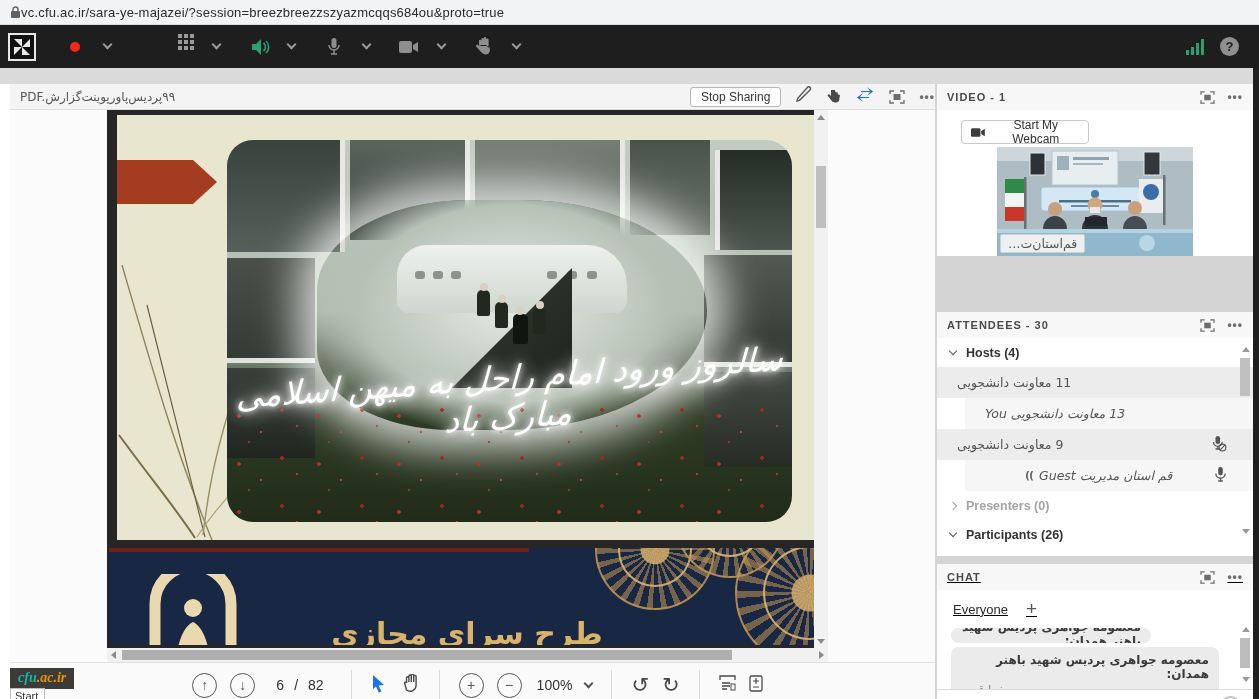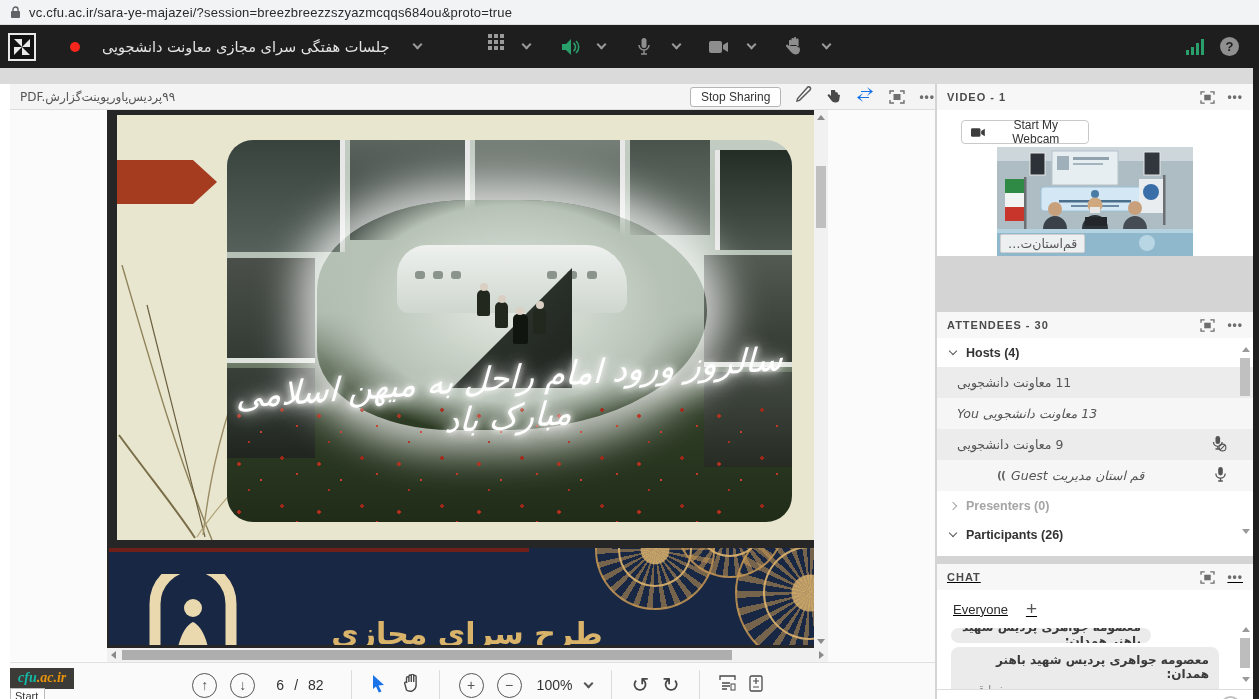--- a/index.html
+++ b/index.html
@@ -4,21 +4,21 @@
 <style>
   * { margin:0; padding:0; box-sizing:border-box; }
   body { background:#888; }
   .fa { font-family:"DejaVu Sans", sans-serif; }
   .screen { position:relative; width:1259px; height:699px; overflow:hidden;
             background:#fff; font-family:"Liberation Sans", sans-serif; }
 
   
   .browser-bar { position:absolute; left:0; top:0; width:1259px; height:25px;
                  background:#f1f3f4; border-bottom:1px solid #dcdcdc;
-                 display:flex; align-items:center; padding-left:10px; gap:8px; }
+                 display:flex; align-items:center; padding-left:10px; gap:0; }
   .url-text { font-size:13px; color:#2b2b2b; letter-spacing:.2px; }
 
   
   .toolbar { position:absolute; left:0; top:25px; width:1259px; height:43px;
              background:#1e1e1e; display:flex; align-items:center; }
   .logo-tile { width:28px; height:28px; margin-left:8px; border:2px solid #e8e8e8;
                background:#111; display:flex; align-items:center; justify-content:center; }
   .rec-dot { width:10px; height:10px; border-radius:50%; background:#f5271c; margin-left:34px; }
   .meeting-title { color:#e4e4e4; font-size:14.5px; margin-left:22px; }
   .chev { width:7px; height:7px; border-right:2px solid #9a9a9a; border-bottom:2px solid #9a9a9a;
@@ -137,21 +137,21 @@
 
   .att-pod { top:228px; height:244px; }
   .group-row { display:flex; align-items:center; gap:10px; padding:0 0 0 13px; height:29px;
                font-size:12.5px; font-weight:bold; color:#333; }
   .group-row.dim { color:#a5a5a5; }
   .chev-s { width:6px; height:6px; border-right:1.8px solid #555; border-bottom:1.8px solid #555; display:inline-block; }
   .chev-down { transform:rotate(45deg); margin-top:-3px; }
   .chev-right { transform:rotate(-45deg); border-color:#a5a5a5; }
   .att-row { height:31px; display:flex; align-items:center; padding:0 26px 0 18px; font-size:12.5px; color:#555; }
   .att-row .bw { margin:0 2px; }
-  .row-a { background:#ececec; } .row-b { background:#f6f6f6; }
+  .row-a { background:#ececec; } .row-b { background:#f6f6f6;margin-left:28px; }
   .att-row .mic-slot { margin-left:auto; }
   .you-row { font-style:italic; }
   .att-scroll { position:absolute; right:2px; top:30px; width:12px; height:196px; }
   .att-thumb { position:absolute; left:1px; top:16px; width:10px; height:38px; background:#c0c0c0; }
   .speak-ind { color:#666; font-size:11px; font-weight:bold; letter-spacing:-1px; margin-right:4px; }
 
   .chat-pod { top:480px; height:159px;text-decoration:underline; }
   .chat-tabs { display:flex; align-items:center; gap:18px; padding:8px 0 4px 16px; font-size:13px; color:#2b2b2b; }
   .plus { font-size:19px; color:#555; }
   .bubble { background:#ebebeb; border-radius:8px; margin:4px 34px 0 14px; padding:6px 10px; font-size:12px; }
@@ -186,21 +186,20 @@
     <span class="url-text">vc.cfu.ac.ir/sara-ye-majazei/?session=breezbreezzszyazmcqqs684ou&amp;proto=true</span>
   </div>
 
   <div class="toolbar">
     <div class="logo-tile">
       <svg width="20" height="20" viewBox="0 0 20 20">
         <path d="M10 10 L2 2 L10 2 Z M10 10 L18 2 L18 10 Z M10 10 L18 18 L10 18 Z M10 10 L2 18 L2 10 Z" fill="#e8e8e8"></path>
       </svg>
     </div>
     <span class="rec-dot"></span>
-    <span class="meeting-title fa" dir="rtl">جلسات هفتگی سرای مجازی معاونت دانشجویی</span>
     <span class="chev" style="margin-left:24px;"></span>
 
     <div class="tb-group" style="margin-left:62px; gap:14px;">
       <span class="tb-ic grid-icon">
           <i></i>
           <i></i>
           <i></i>
           <i></i>
           <i></i>
           <i></i>

